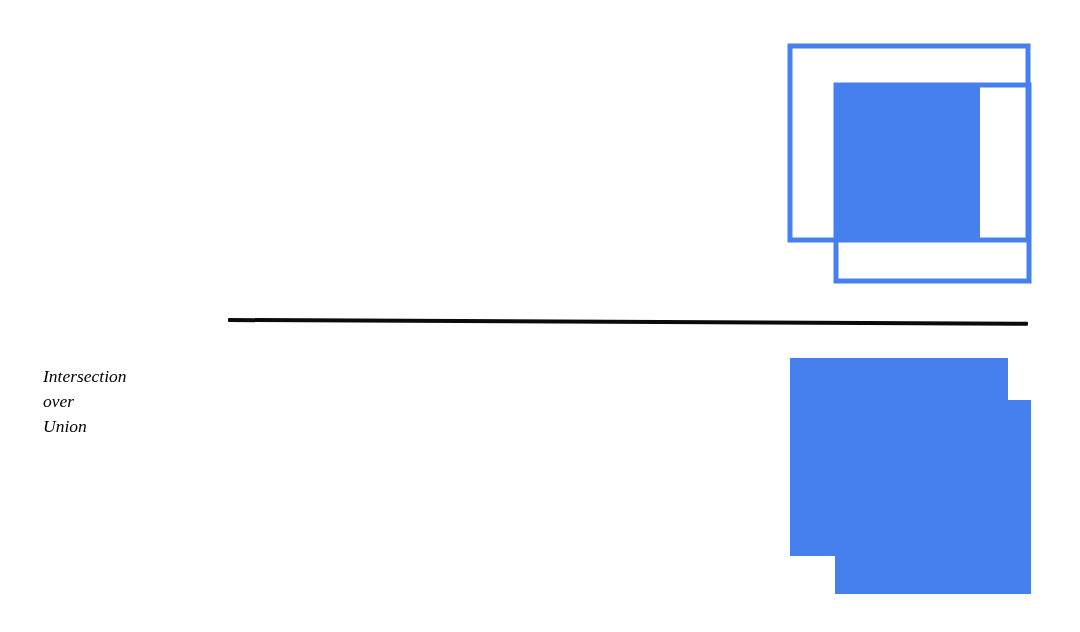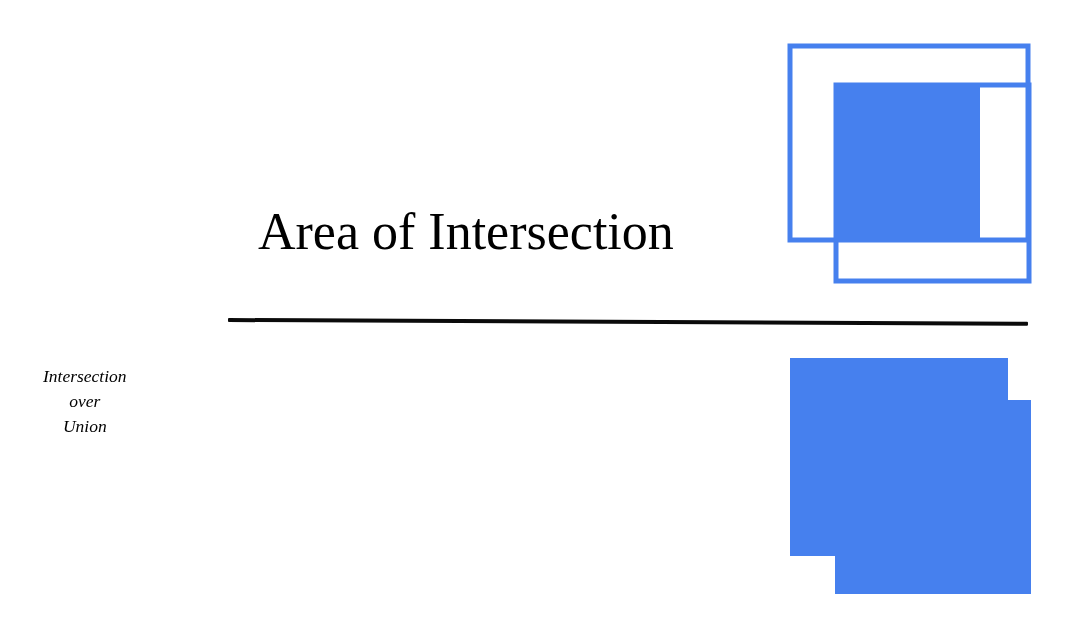--- a/index.html
+++ b/index.html
@@ -38,21 +38,21 @@
     position: absolute;
     left: 43px;
     top: 364px;
     font-family: "Liberation Serif", "DejaVu Serif", serif;
     font-style: italic;
     font-size: 17.5px;
     line-height: 1.42;
     color: #000000;
     white-space: nowrap;
   }
-  .expansion div { display: block; text-align: center; }
+  .expansion div { display: block; }
 
   
   .numerator,
   .denominator {
     position: absolute;
     font-family: "Liberation Serif", "DejaVu Serif", serif;
     font-style: normal;
     color: #000000;
     white-space: nowrap;
   }
@@ -97,21 +97,20 @@
 
 <div id="stage">
 
 
   <div class="expansion">
     <div>Intersection</div>
     <div>over</div>
     <div>Union</div>
   </div>
 
-  <div class="numerator">Area of Intersection</div>
 
   <div class="fraction-bar"></div>
 
 
   <div class="diagram" id="intersection-diagram">
     <svg width="270" height="262" viewBox="0 0 270 262">
       <rect x="10" y="10" width="238" height="194" fill="none" stroke="#4680ee" stroke-width="5"></rect>
       <rect x="56" y="49" width="193" height="196" fill="none" stroke="#4680ee" stroke-width="5"></rect>
       <rect x="56" y="49" width="144" height="155" fill="#4680ee" stroke="none"></rect>
     </svg>

